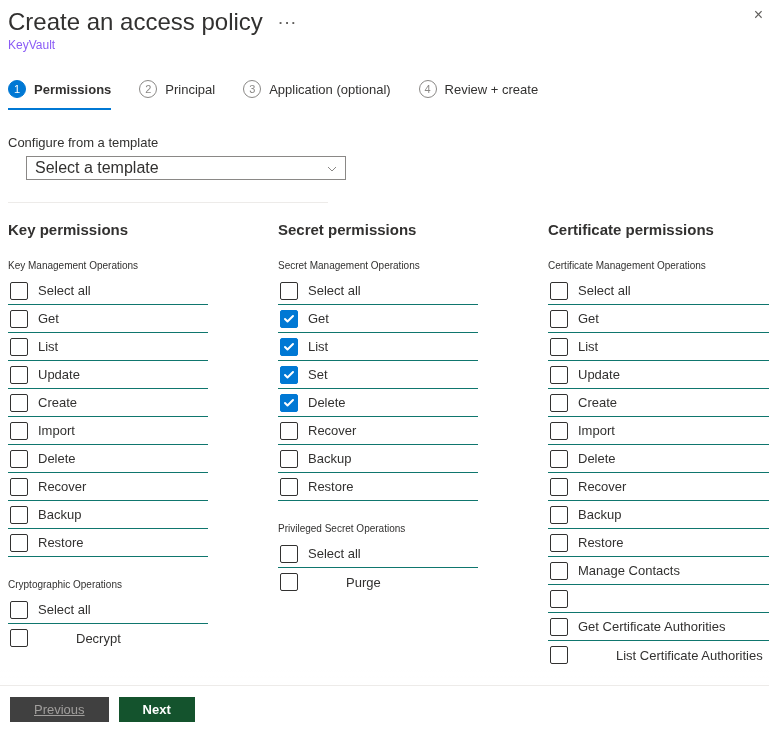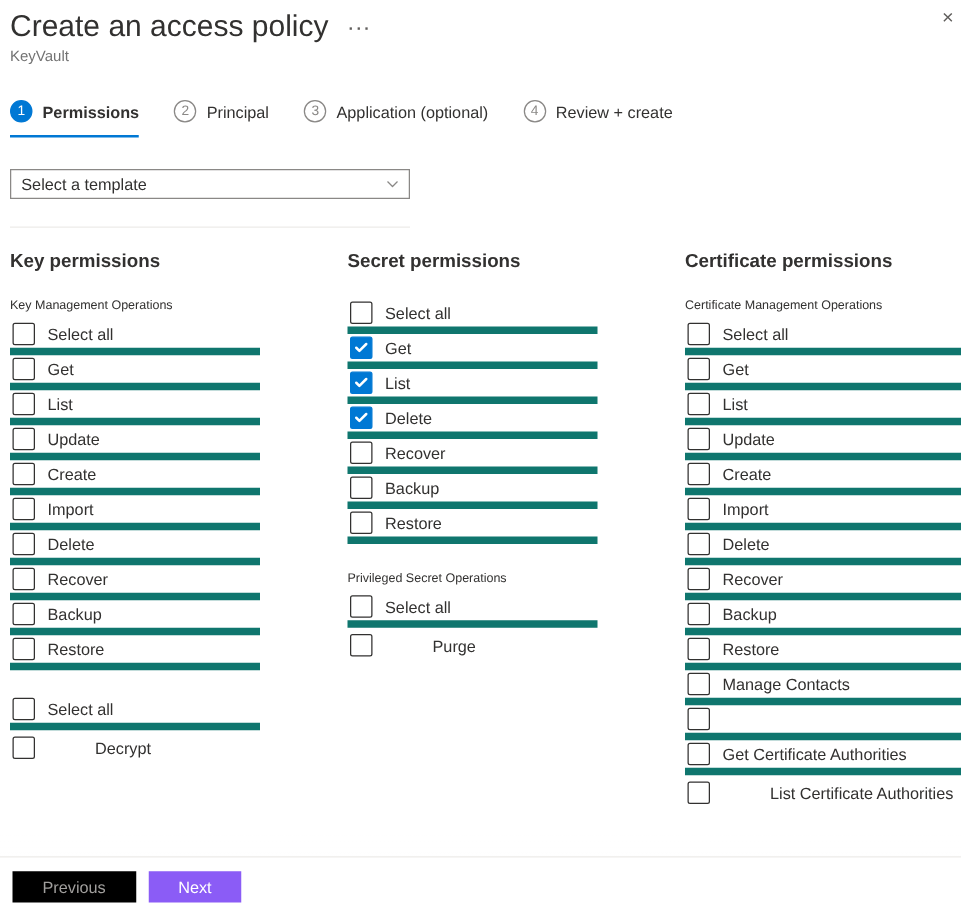--- a/index.html
+++ b/index.html
@@ -11,48 +11,48 @@
       width: 769px;
       height: 733px;
       overflow: hidden;
       position: relative;
     }
     .header { padding: 8px 8px 0 8px; }
     .title-row { display: flex; align-items: center; gap: 16px; }
     .page-title { font-size: 24px; font-weight: 400; }
     .ellipsis { color: #605e5c; cursor: pointer; font-weight: bold; letter-spacing: 2px; }
     .close-x { position:absolute; right:6px; top:6px; font-size:16px; color:#605e5c; cursor:pointer;}
-    .subtitle { font-size: 12px; color: #737373; margin-top: 2px; }
+    .subtitle { font-size: 12px; color: #8b5cf6; margin-top: 2px; }
     .tabs { display: flex; gap: 28px; margin-top: 28px; padding: 0 8px; border-bottom: 1px solid transparent; }
     .tab { display:flex; align-items:center; gap:8px; padding-bottom:10px; border-bottom:2px solid transparent; cursor:pointer; color:#323130;}
     .tab.active { border-bottom-color:#0078d4; }
     .tab .step-badge {
       width:18px; height:18px; border-radius:50%; display:flex; align-items:center; justify-content:center;
       font-size:11px; border:1px solid #8a8886; color:#8a8886; background:#fff;
     }
     .tab.active .step-badge { background:#0078d4; border-color:#0078d4; color:#fff; }
     .tab.active .tab-label { font-weight:600; }
     .content { padding: 24px 8px 0 8px; height: 580px; overflow-y:auto; }
     .field-label { font-size:13px; margin-bottom:6px; }
     .select {
       width: 320px; height:24px;
       border:1px solid #8a8886; padding: 2px 8px;
       display:flex; align-items:center; justify-content:space-between;
-      cursor:pointer; font-size:13px; color:#323130;
+      cursor:pointer; font-size:16px; color:#323130;margin-left:18px;
     }
     .select .chev { font-size:10px; color:#8a8886;}
     .hr { border:none; border-top:1px solid #edebe9; margin:22px 0 14px 0; width: 320px;}
     .columns { display:flex; gap: 22px; margin-top:18px;}
     .col { flex:0 0 248px; }
     .col:last-child { flex:0 0 240px; }
     .col-title { font-size:15px; font-weight:700; margin-bottom:22px; }
     .group-label { font-size:10px; color:#323130; margin-bottom:6px; margin-top:2px;}
     .check-row {
       display:flex; align-items:center; gap:10px; height:28px;
-      border-bottom:6px solid #0f766e; cursor:pointer;
+      border-bottom:1px solid #0f766e; cursor:pointer;
       padding-left:2px;
       width: 200px;
     }
     .col:last-child .check-row { width: 232px; }
     .check-row:last-of-type { border-bottom:none;gap:48px; }
     .cb {
       width:18px; height:18px; border:1px solid #323130; border-radius:2px;
       display:flex; align-items:center; justify-content:center; flex-shrink:0;
       background:#fff;
     }
@@ -60,22 +60,22 @@
     .cb.checked svg { display:block; }
     .cb svg { display:none; width:12px; height:12px; }
     .check-label { font-size:13px; }
     .group-gap { height:20px; }
     .footer {
       position:absolute; left:0; right:0; bottom:0; height:48px;
       border-top:1px solid #edebe9; background:#fff;
       display:flex; align-items:center; padding-left:10px; gap:10px;
     }
     .btn { font-size:13px; padding:5px 24px; cursor:pointer; border:none;}
-    .btn-prev { background:#000000; color:#a19f9d;}
-    .btn-next { background:#8b5cf6; color:#fff; font-weight:400;}
+    .btn-prev { background:#404040; color:#a19f9d;text-decoration:underline;}
+    .btn-next { background:#14532d; color:#fff; font-weight:700;}
     .scroll-fade { position:absolute; left:0; right:0; bottom:48px; height:18px;
       background:linear-gradient(rgba(255,255,255,0), #fff); pointer-events:none;}
   </style>
 </head>
 <body>
 
 <div class="header">
   <span class="close-x">×</span>
   <div class="title-row">
     <h1 class="page-title">Create an access policy</h1>
@@ -97,20 +97,21 @@
       <span class="step-badge">3</span>
       <span class="tab-label">Application (optional)</span>
     </div>
     <div class="tab">
       <span class="step-badge">4</span>
       <span class="tab-label">Review + create</span>
     </div>
   </div>
 
 <div class="content">
+  <div class="field-label">Configure from a template</div>
   <div class="select">
     <span>Select a template</span>
     <span class="chev">
       <svg width="10" height="6" viewBox="0 0 10 6">
           <path d="M1 1l4 4 4-4" stroke="#8a8886" stroke-width="1" fill="none"></path>
         </svg>
     </span>
   </div>
   <hr class="hr">
   <div class="columns" id="columns">
@@ -151,31 +152,33 @@
         </div>
         <div class="check-row">
           <span class="cb"></span>
           <span class="check-label">Backup</span>
         </div>
         <div class="check-row">
           <span class="cb"></span>
           <span class="check-label">Restore</span>
         </div>
         <div class="group-gap"></div>
+        <div class="group-label">Cryptographic Operations</div>
         <div class="check-row">
           <span class="cb"></span>
           <span class="check-label">Select all</span>
         </div>
         <div class="check-row">
           <span class="cb"></span>
           <span class="check-label">Decrypt</span>
         </div>
       </div>
       <div class="col">
         <div class="col-title">Secret permissions</div>
+        <div class="group-label">Secret Management Operations</div>
         <div class="check-row">
           <span class="cb"></span>
           <span class="check-label">Select all</span>
         </div>
         <div class="check-row">
           <span class="cb checked">
             <svg viewBox="0 0 12 12">
               <path d="M2 6l2.5 2.5L10 3" stroke="#fff" stroke-width="2" fill="none" stroke-linecap="round" stroke-linejoin="round"></path>
             </svg>
           </span>
@@ -188,20 +191,28 @@
             </svg>
           </span>
           <span class="check-label">List</span>
         </div>
         <div class="check-row">
           <span class="cb checked">
             <svg viewBox="0 0 12 12">
               <path d="M2 6l2.5 2.5L10 3" stroke="#fff" stroke-width="2" fill="none" stroke-linecap="round" stroke-linejoin="round"></path>
             </svg>
           </span>
+          <span class="check-label">Set</span>
+        </div>
+        <div class="check-row">
+          <span class="cb checked">
+            <svg viewBox="0 0 12 12">
+              <path d="M2 6l2.5 2.5L10 3" stroke="#fff" stroke-width="2" fill="none" stroke-linecap="round" stroke-linejoin="round"></path>
+            </svg>
+          </span>
           <span class="check-label">Delete</span>
         </div>
         <div class="check-row">
           <span class="cb"></span>
           <span class="check-label">Recover</span>
         </div>
         <div class="check-row">
           <span class="cb"></span>
           <span class="check-label">Backup</span>
         </div>

